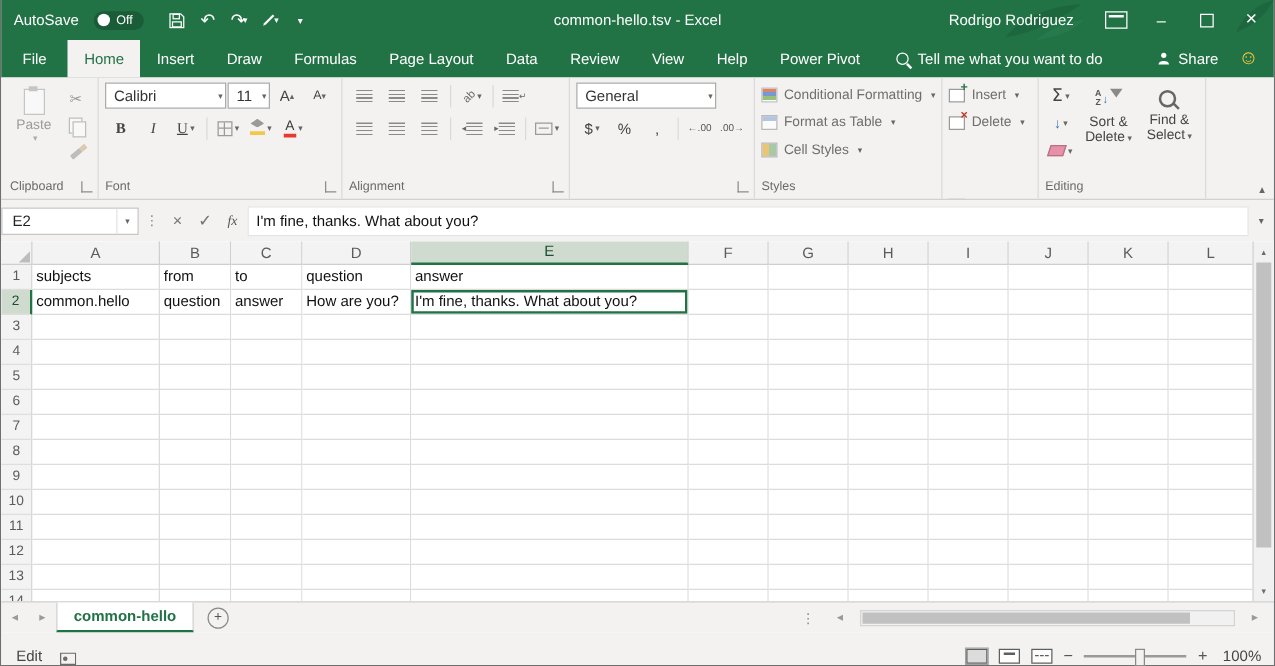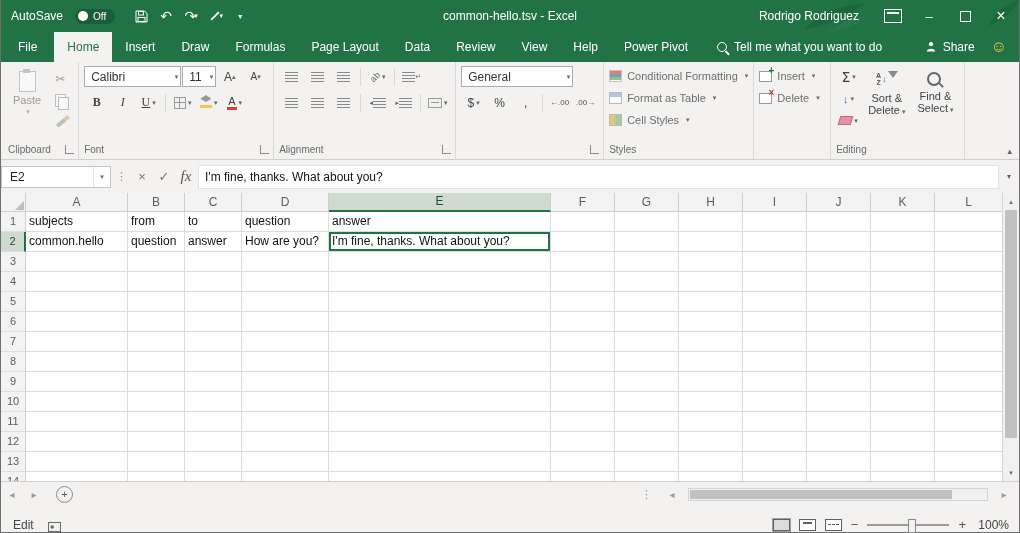--- a/index.html
+++ b/index.html
@@ -93,21 +93,21 @@
   .ic-search-lg{width:10px;height:10px;border:2px solid #666;border-radius:50%;position:relative;display:inline-block;margin:4px 3px 2px 0;}
   .ic-search-lg::after{content:"";position:absolute;width:6px;height:2px;background:#666;transform:rotate(45deg);right:-5px;bottom:-2px;}
   .ribbon-collapse{position:absolute;right:7px;bottom:3px;color:#666;font-size:9px;}
 
   
   .formulabar{flex:0 0 33px;background:#f3f2f1;display:flex;align-items:center;padding:0 2px 0 0;gap:2px;}
   .namebox{width:110px;height:22px;background:#fff;border:1px solid #c6c6c6;display:flex;align-items:center;font-size:12px;color:#222;padding-left:8px;box-sizing:border-box;margin-left:0;}
   .nb-dd{margin-left:auto;width:16px;text-align:center;font-size:7px;color:#666;border-left:1px solid #e3e3e3;align-self:stretch;display:flex;align-items:center;justify-content:center;}
   .fb-dots{color:#8a8a8a;font-size:11px;padding:0 3px;}
   .fb-btn{width:20px;height:22px;display:flex;align-items:center;justify-content:center;color:#767676;font-size:13px;}
-  .fb-btn.fx{font-family:"Liberation Serif",serif;font-style:italic;font-size:15px;color:#555;}
+  .fb-btn.fx{font-family:"Liberation Serif",serif;font-style:italic;font-size:11px;color:#555;}
   .fb-input{flex:1;height:22px;background:#fff;border:1px solid #e3e3e3;display:flex;align-items:center;padding:0 6px;font-size:12px;color:#111;white-space:nowrap;overflow:hidden;}
   .fb-expand{width:16px;text-align:center;font-size:8px;color:#666;}
 
   
   .sheet{flex:1;display:flex;overflow:hidden;background:#fff;}
   .gridwrap{flex:1;overflow:hidden;}
   .colhdrrow{display:flex;height:19px;}
   .cornerbox{flex:0 0 25px;height:19px;background:#f3f3f3;border-right:1px solid #cfcfcf;border-bottom:1px solid #cfcfcf;position:relative;box-sizing:border-box;}
   .cornerbox::after{content:"";position:absolute;right:1px;bottom:1px;border-left:9px solid transparent;border-bottom:9px solid #bdbdbd;}
   .colhdr{flex:0 0 auto;height:19px;line-height:18px;text-align:center;font-size:12px;color:#5c5c5c;background:#f3f3f3;border-right:1px solid #cfcfcf;border-bottom:1px solid #cfcfcf;box-sizing:border-box;}
@@ -699,20 +699,23 @@
       <span class="varr">▴</span>
       <span class="vthumb"></span>
       <span class="vfill"></span>
       <span class="varr">▾</span>
     </div>
   </div>
 
   <div class="sheetbar">
     <span class="sb-arr">◂</span>
     <span class="sb-arr">▸</span>
+    <span class="sheettab">
+        <span>common-hello</span>
+      </span>
     <span class="addsheet">+</span>
     <span class="sb-right">
       <span class="sb-dots">⋮</span>
       <span class="sb-arr">◂</span>
       <span class="hscrolltrack">
           <span class="hthumb"></span>
         </span>
       <span class="sb-arr">▸</span>
     </span>
   </div>

